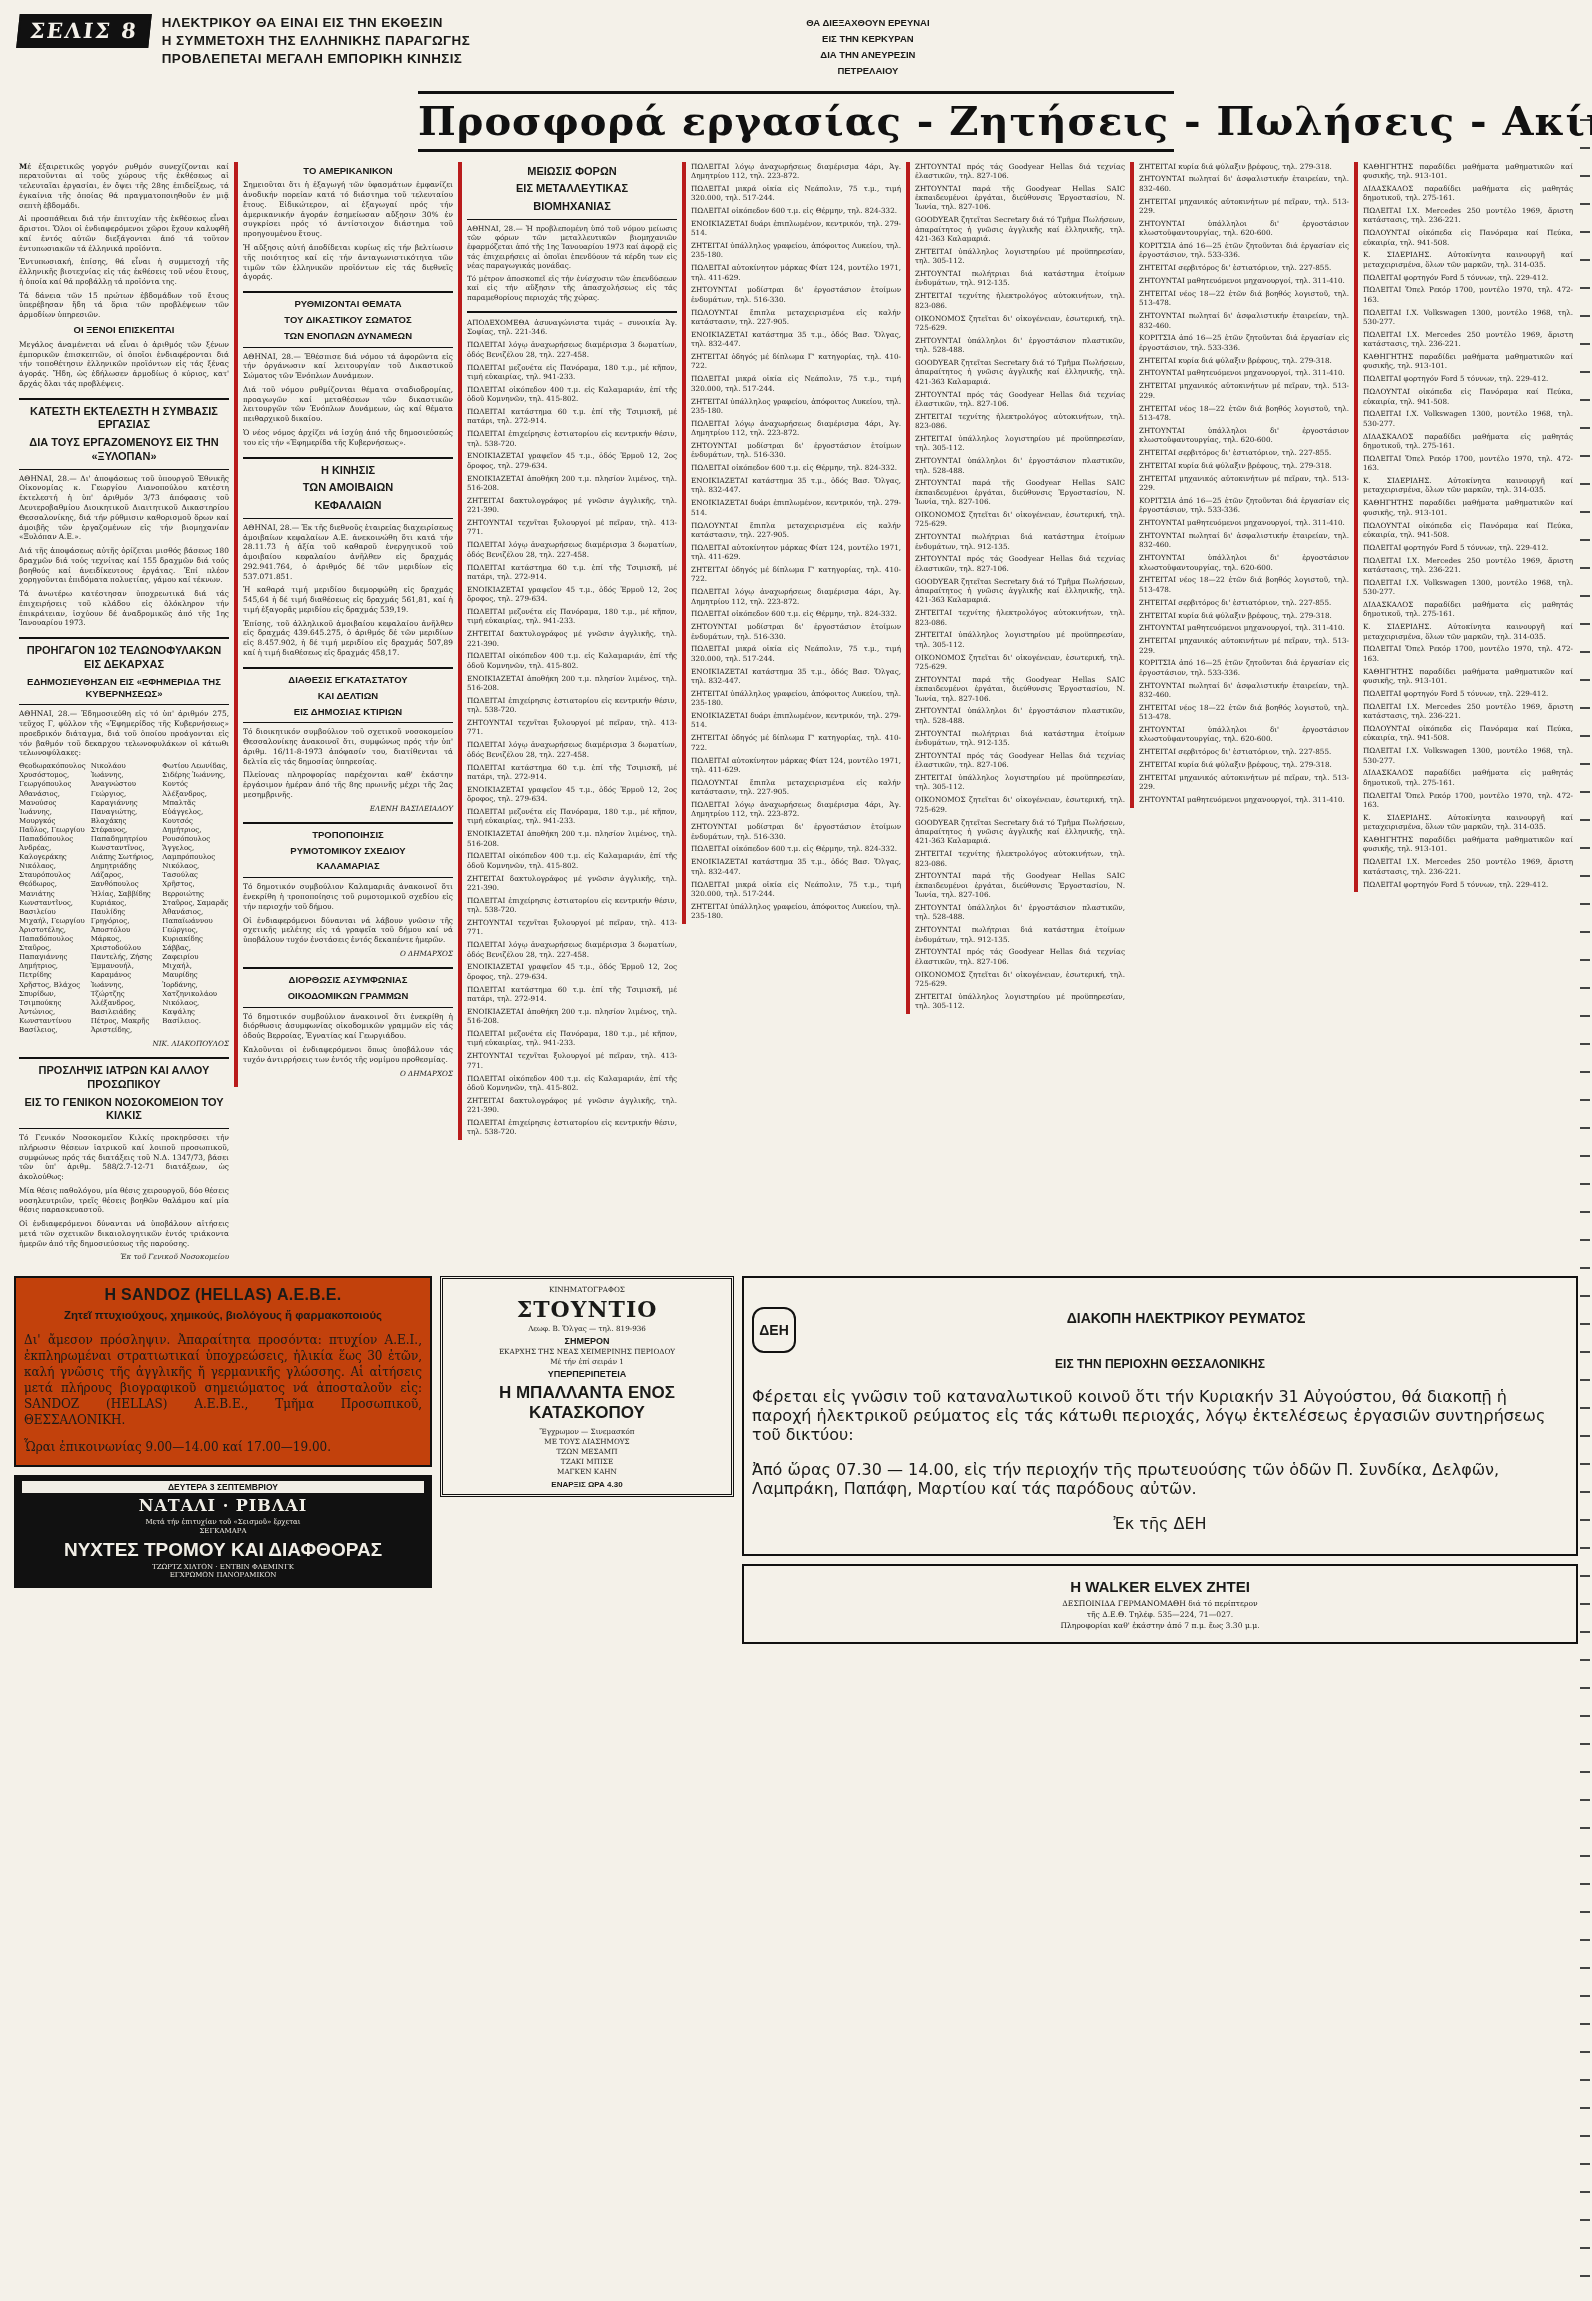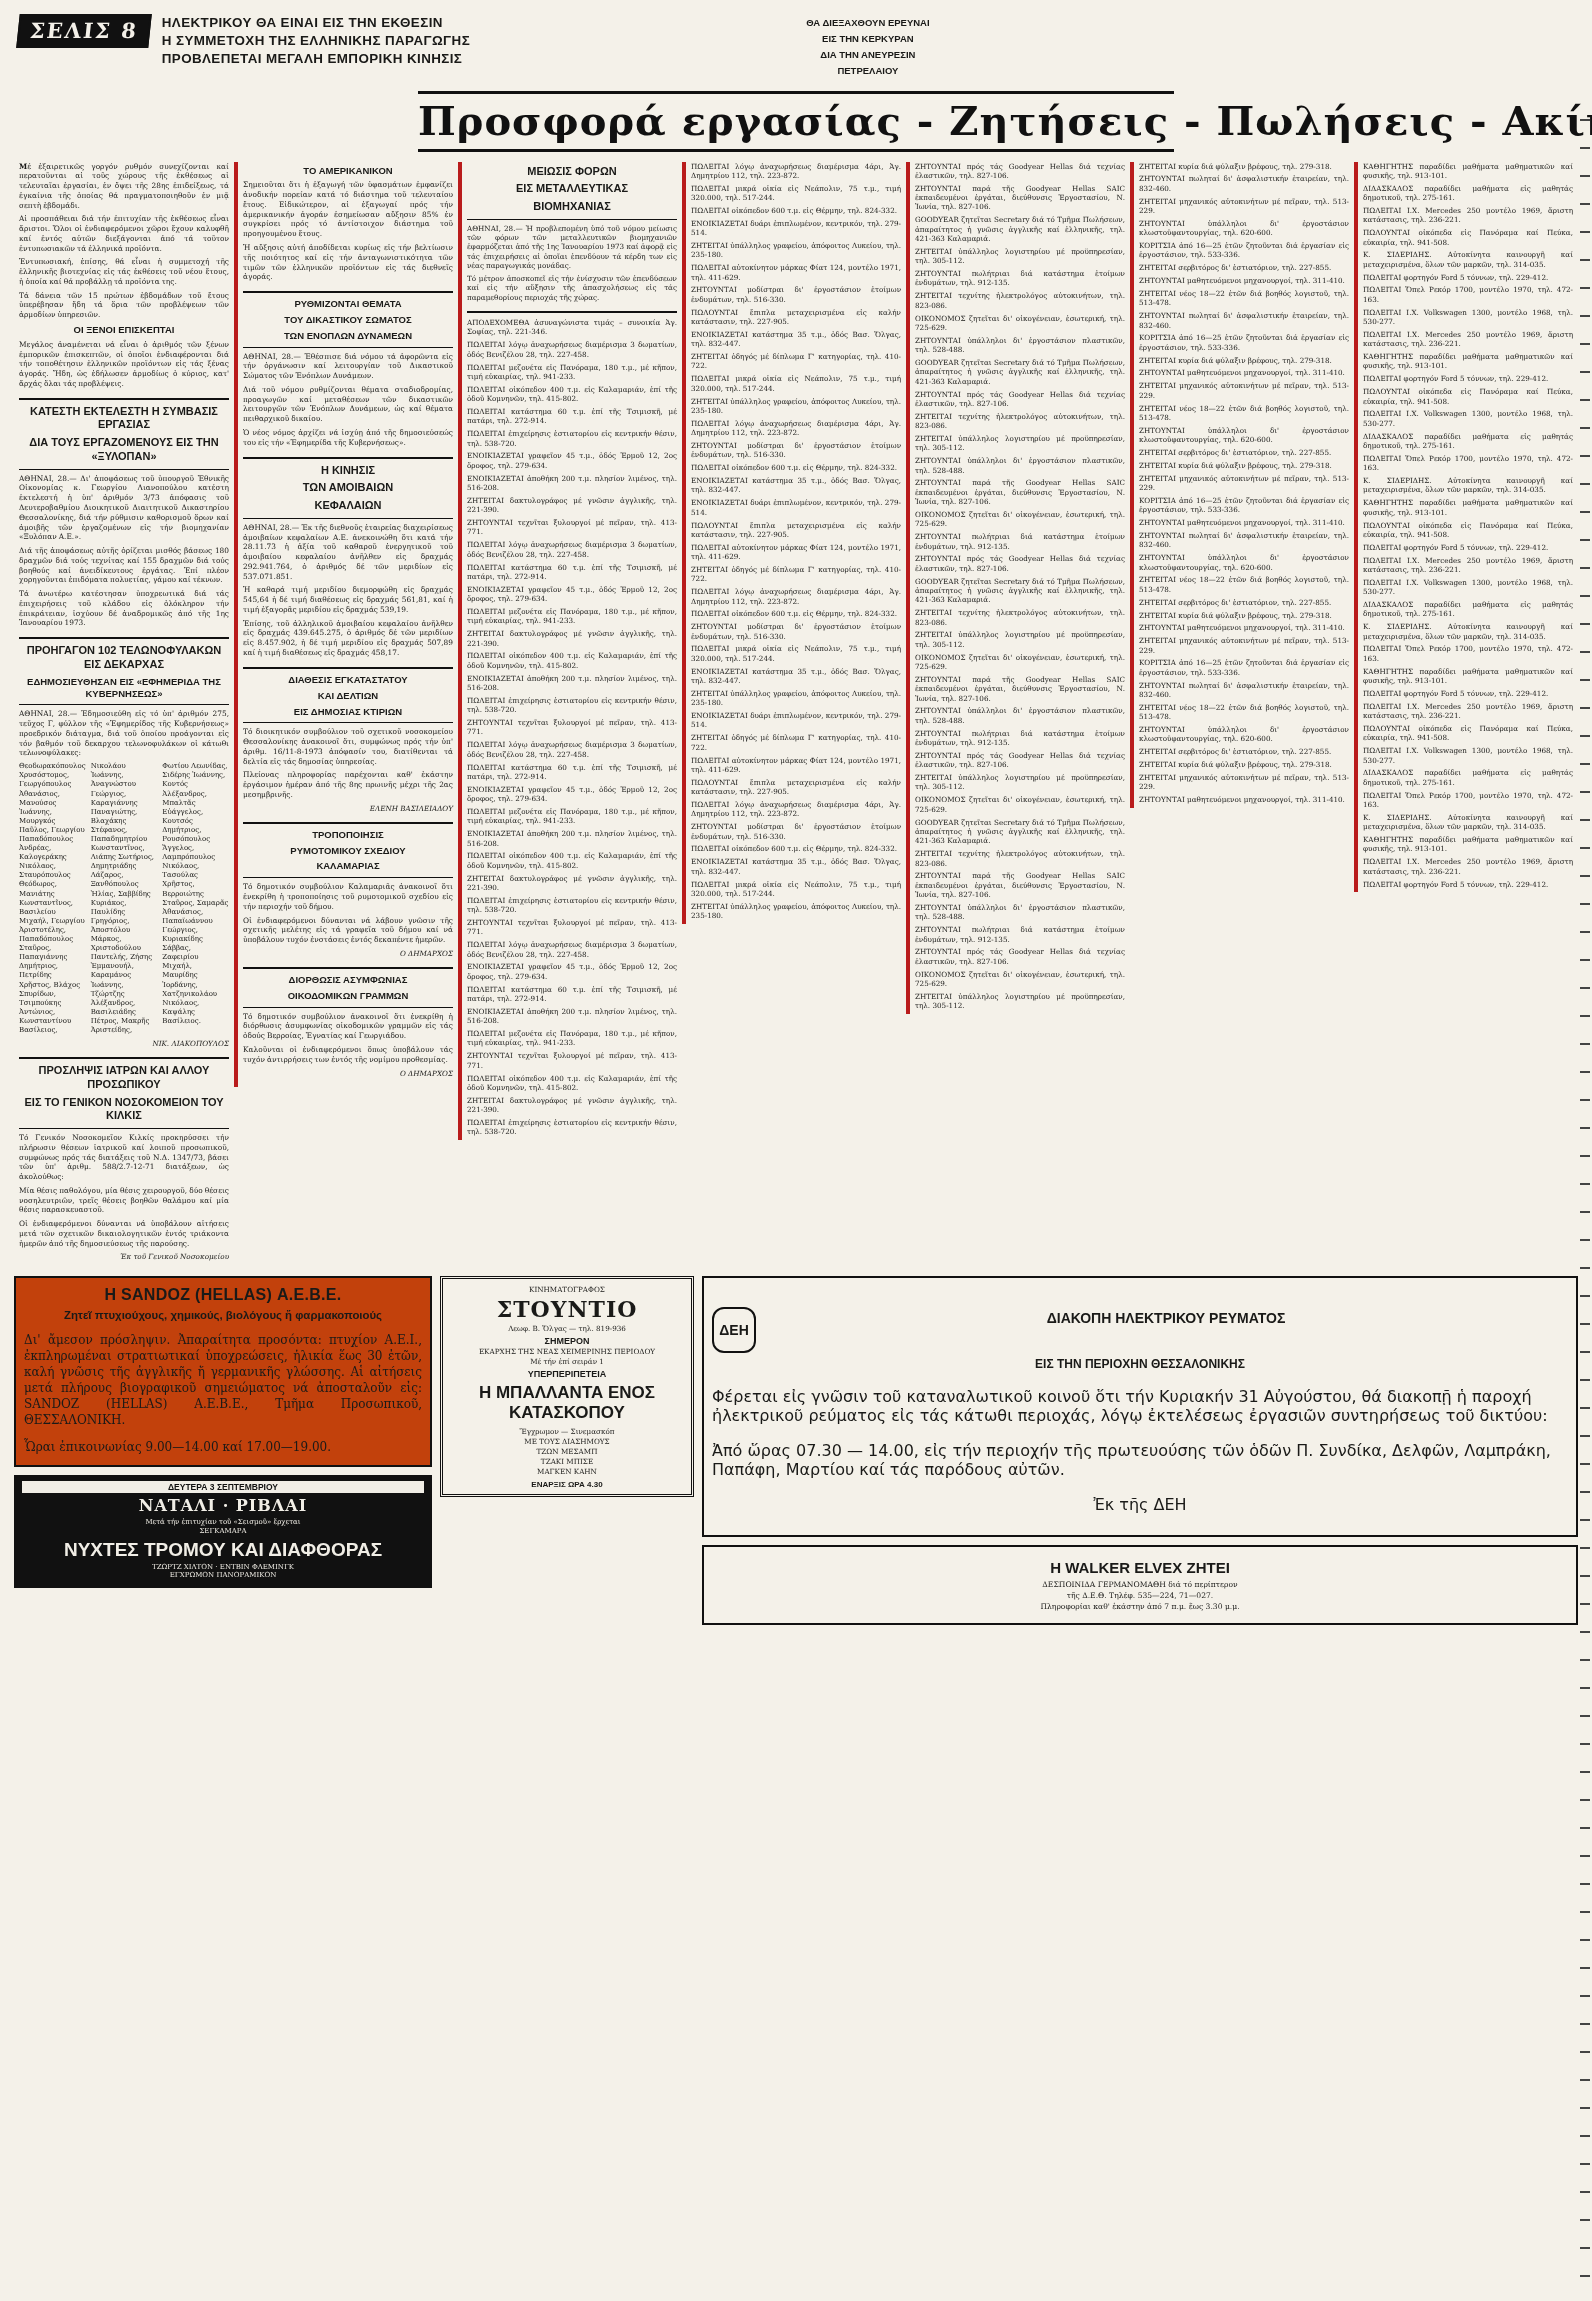--- a/index.html
+++ b/index.html
@@ -301,21 +301,21 @@
         <p class="body">Τό Γενικόν Νοσοκομεῖον Κιλκίς προκηρύσσει τήν πλήρωσιν θέσεων ἰατρικοῦ καί λοιποῦ προσωπικοῦ, συμφώνως πρός τάς διατάξεις τοῦ Ν.Δ. 1347/73, βάσει τῶν ὑπ' ἀριθμ. 588/2.7-12-71 διατάξεων, ὡς ἀκολούθως:</p>
         <p class="body">Μία θέσις παθολόγου, μία θέσις χειρουργοῦ, δύο θέσεις νοσηλευτριῶν, τρεῖς θέσεις βοηθῶν θαλάμου καί μία θέσις παρασκευαστοῦ.</p>
         <p class="body">Οἱ ἐνδιαφερόμενοι δύνανται νά ὑποβάλουν αἰτήσεις μετά τῶν σχετικῶν δικαιολογητικῶν ἐντός τριάκοντα ἡμερῶν ἀπό τῆς δημοσιεύσεως τῆς παρούσης.</p>
         <div class="sig">Ἐκ τοῦ Γενικοῦ Νοσοκομείου</div>
       </div>
     </div>
 
     <div class="col">
       <div class="art">
         <div class="hl s3">ΤΟ ΑΜΕΡΙΚΑΝΙΚΟΝ</div>
-        <p class="body">Σημειοῦται ὅτι ἡ ἐξαγωγή τῶν ὑφασμάτων ἐμφανίζει ἀνοδικήν πορείαν κατά τό διάστημα τοῦ τελευταίου ἔτους. Εἰδικώτερον, αἱ ἐξαγωγαί πρός τήν ἀμερικανικήν ἀγοράν ἐσημείωσαν αὔξησιν 85% ἐν συγκρίσει πρός τό ἀντίστοιχον διάστημα τοῦ προηγουμένου ἔτους.</p>
+        <p class="body">Σημειοῦται ὅτι ἡ ἐξαγωγή τῶν ὑφασμάτων ἐμφανίζει ἀνοδικήν πορείαν κατά τό διάστημα τοῦ τελευταίου ἔτους. Εἰδικώτερον, αἱ ἐξαγωγαί πρός τήν ἀμερικανικήν ἀγοράν ἐσημείωσαν αὔξησιν 30% ἐν συγκρίσει πρός τό ἀντίστοιχον διάστημα τοῦ προηγουμένου ἔτους.</p>
         <p class="body">Ἡ αὔξησις αὐτή ἀποδίδεται κυρίως εἰς τήν βελτίωσιν τῆς ποιότητος καί εἰς τήν ἀνταγωνιστικότητα τῶν τιμῶν τῶν ἑλληνικῶν προϊόντων εἰς τάς διεθνεῖς ἀγοράς.</p>
       </div>
       <div class="rule2"></div>
       <div class="art">
         <div class="hl s3">ΡΥΘΜΙΖΟΝΤΑΙ ΘΕΜΑΤΑ</div>
         <div class="hl s3">ΤΟΥ ΔΙΚΑΣΤΙΚΟΥ ΣΩΜΑΤΟΣ</div>
         <div class="hl s3">ΤΩΝ ΕΝΟΠΛΩΝ ΔΥΝΑΜΕΩΝ</div>
         <div class="rule"></div>
         <p class="body">ΑΘΗΝΑΙ, 28.— Ἐθέσπισε διά νόμου τά ἀφορῶντα εἰς τήν ὀργάνωσιν καί λειτουργίαν τοῦ Δικαστικοῦ Σώματος τῶν Ἐνόπλων Δυνάμεων.</p>
         <p class="body">Διά τοῦ νόμου ρυθμίζονται θέματα σταδιοδρομίας, προαγωγῶν καί μεταθέσεων τῶν δικαστικῶν λειτουργῶν τῶν Ἐνόπλων Δυνάμεων, ὡς καί θέματα πειθαρχικοῦ δικαίου.</p>
@@ -579,21 +579,21 @@
         <div class="m-top">ΔΕΥΤΕΡΑ 3 ΣΕΠΤΕΜΒΡΙΟΥ</div>
         <div class="m-name">ΝΑΤΑΛΙ · ΡΙΒΛΑΙ</div>
         <div class="m-small">Μετά τήν ἐπιτυχίαν τοῦ «Σεισμοῦ» ἔρχεται</div>
         <div class="m-small">ΣΕΓΚΑΜΑΡΑ</div>
         <div class="m-title">ΝΥΧΤΕΣ ΤΡΟΜΟΥ ΚΑΙ ΔΙΑΦΘΟΡΑΣ</div>
         <div class="m-small">ΤΖΩΡΤΖ ΧΙΛΤΟΝ · ΕΝΤΒΙΝ ΦΛΕΜΙΝΓΚ</div>
         <div class="m-small">ΕΓΧΡΩΜΟΝ ΠΑΝΟΡΑΜΙΚΟΝ</div>
       </div>
     </div>
 
-    <div style="width:254px">
+    <div style="width:294px">
       <div class="cinema">
         <div class="c-sub">ΚΙΝΗΜΑΤΟΓΡΑΦΟΣ</div>
         <div class="c-name">ΣΤΟΥΝΤΙΟ</div>
         <div class="c-sub">Λεωφ. Β. Ὄλγας — τηλ. 819-936</div>
         <div class="c-today">ΣΗΜΕΡΟΝ</div>
         <div class="c-sub">ΕΚΑΡΧΗΣ ΤΗΣ ΝΕΑΣ ΧΕΙΜΕΡΙΝΗΣ ΠΕΡΙΟΔΟΥ</div>
         <div class="c-sub">Μέ τήν ἐπί σειράν 1</div>
         <div class="c-today">ΥΠΕΡΠΕΡΙΠΕΤΕΙΑ</div>
         <div class="c-film">Η ΜΠΑΛΛΑΝΤΑ ΕΝΟΣ ΚΑΤΑΣΚΟΠΟΥ</div>
         <div class="c-sub">Ἔγχρωμον — Σινεμασκόπ</div>

